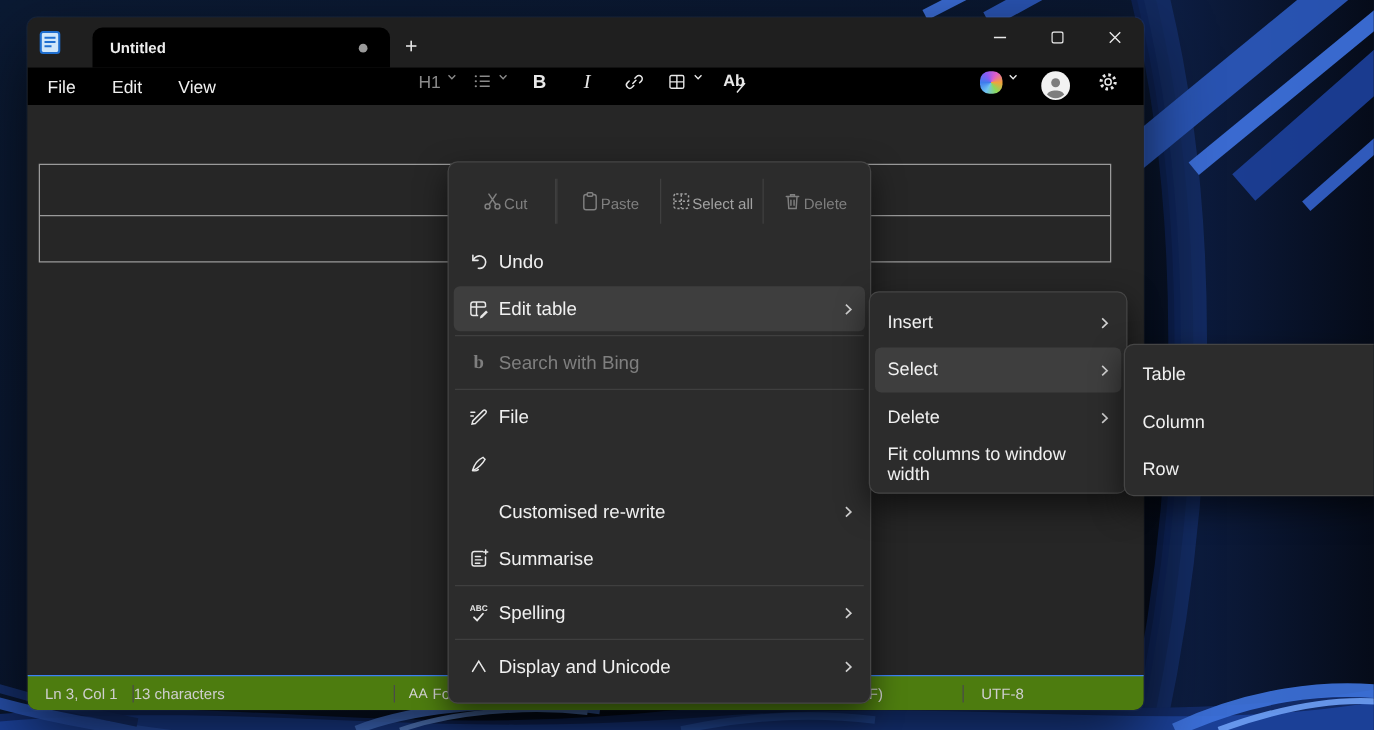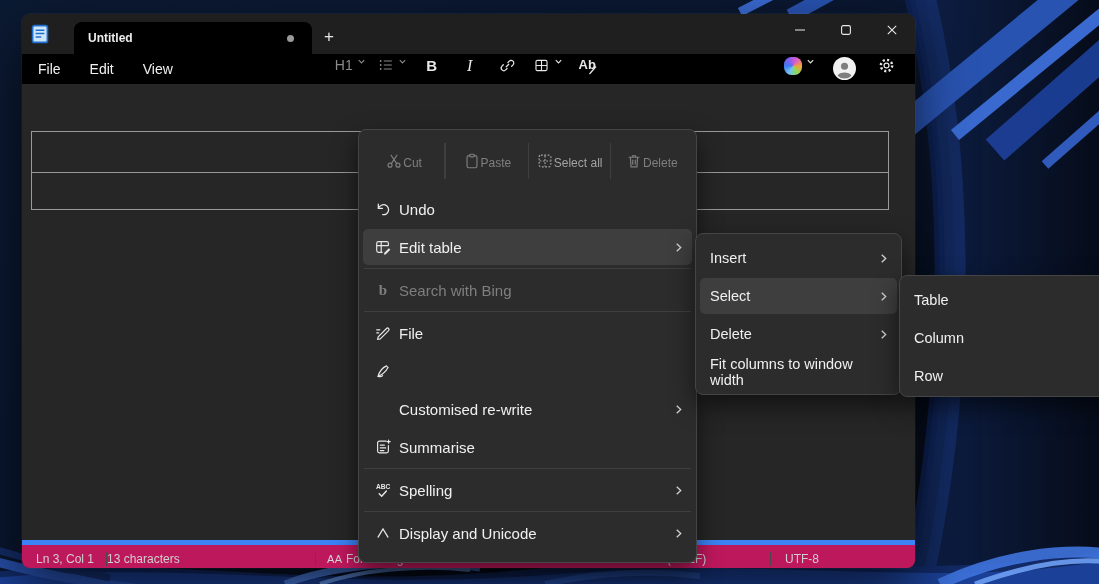--- a/index.html
+++ b/index.html
@@ -39,22 +39,22 @@
   .right-group { display:flex; align-items:center; margin-left:auto; margin-right:10px; }
   .copilot { width:18px; height:18px; border-radius:42%;
              background:conic-gradient(from 210deg, #6fc3f2, #3f7bee, #8a5cf5, #e05ec8, #f2a23c, #8bd95a, #6fc3f2); }
   .avatar { width:23px; height:23px; border-radius:50%; background:#f2f2f2; display:flex; align-items:center; justify-content:center; }
 
   .editor { position:absolute; left:0; top:70px; width:100%; height:456px; background:#262626; }
   .doc-table { position:absolute; left:9px; top:47px; width:858px; height:79px; border:1px solid #9a9a9a; }
   .doc-row-divider { position:absolute; left:0; top:40px; width:100%; height:1px; background:#9a9a9a; }
   .doc-col-divider { position:absolute; left:428px; top:0; width:1px; height:100%; background:#9a9a9a; }
 
-  .statusbar { position:absolute; left:0; top:526px; width:100%; height:28px; background:#be185d;
-               border-top:5px solid #3b82f6; color:#cfcfcf; font-size:12px; }
+  .statusbar { position:absolute; left:0; top:526px; width:100%; height:28px; background:#4d7c0f;
+               border-top:1px solid #3b82f6; color:#cfcfcf; font-size:12px; }
   .sb-item { position:absolute; top:7px; white-space:nowrap; }
   .sb-div { position:absolute; top:7px; width:1px; height:14px; background:#4a4a4a; }
   .aa-glyph { font-size:11px; letter-spacing:.5px; color:#d5d5d5; }
 
   
   .menu { position:absolute; background:#2c2c2c; border:1px solid #454545; border-radius:8px;
           box-shadow:0 10px 24px rgba(0,0,0,.55); padding:4px; color:#f0f0f0; font-size:15px; }
   .cmenu { left:358px; top:129px; width:339px; height:434px; z-index:10; }
   .icon-row { display:flex; height:54px; align-items:stretch; margin-bottom:3px; }
   .icon-cell { flex:1; display:flex; flex-direction:row; align-items:center; justify-content:center; border-radius:5px; }

